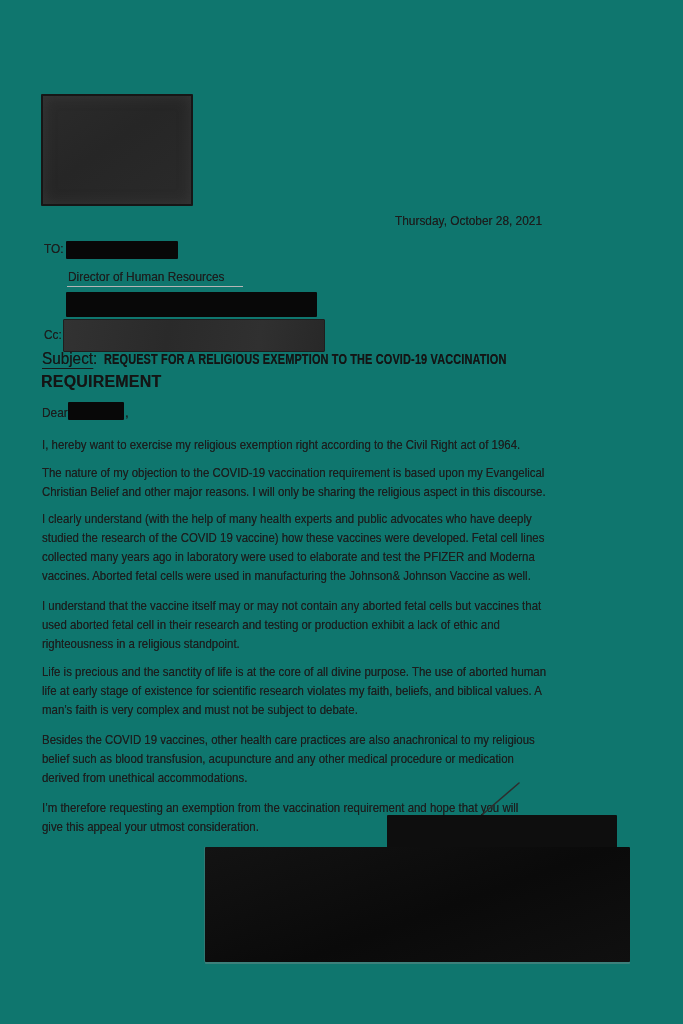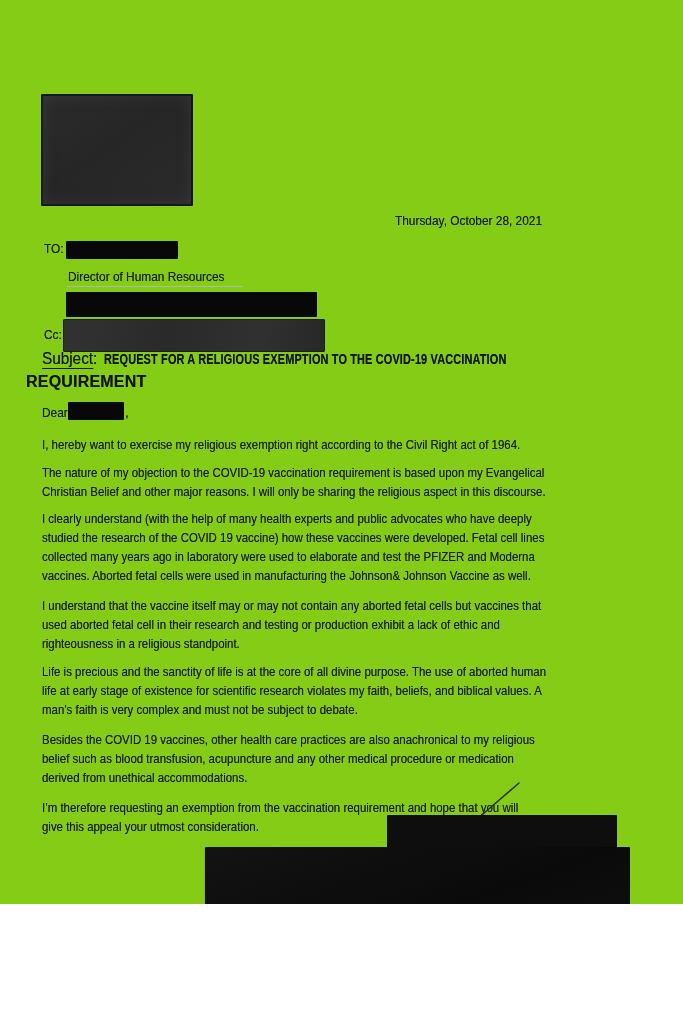--- a/index.html
+++ b/index.html
@@ -1,17 +1,17 @@
 <!DOCTYPE html>
 <html><head>
 <meta charset="utf-8">
 <style>
   html,body{margin:0;padding:0;background:#ffffff;}
   .page{
-    position:relative;width:683px;height:904px;background:#84cc16;
+    position:relative;width:683px;height:1024px;background:#0f766e;
     font-family:"Liberation Sans",sans-serif;color:#1d1d1d;overflow:hidden;
   }
   .t{
     position:absolute;transform:scaleX(0.88);transform-origin:0 0;
     white-space:pre-line;text-shadow:0 0 .5px rgba(25,25,25,.65);
   }
   
   .rd{position:absolute;background:#080808;border-radius:1px;}
   .rd-soft{position:absolute;border-radius:1px;}
   .header-block{
@@ -35,21 +35,21 @@
   }
   .artifact-line{position:absolute;left:67px;top:286px;width:176px;height:1px;background:#b5b5b5;}
   
   .date{left:395px;top:212px;font-size:13.5px;line-height:17px;}
   .to-label{left:44px;top:240px;font-size:13.5px;line-height:17px;}
   .to-title{left:68px;top:268px;font-size:13.5px;line-height:17px;}
   .cc-label{left:44px;top:326px;font-size:13.5px;line-height:17px;}
   .subj-label{left:42px;top:351px;font-size:17px;line-height:16px;transform:scaleX(0.9);color:#161616;}
   .subj-label .u{display:inline-block;border-bottom:1.6px solid #1a1a1a;padding-bottom:1px;}
   .subj-caps1{left:104px;top:351px;font-size:14px;line-height:17px;font-weight:bold;transform:scaleX(0.78);color:#141414;letter-spacing:.2px;}
-  .subj-caps2{left:26px;top:373px;font-size:16px;line-height:18px;font-weight:bold;transform:none;color:#141414;letter-spacing:.2px;}
+  .subj-caps2{left:41px;top:373px;font-size:16px;line-height:18px;font-weight:bold;transform:none;color:#141414;letter-spacing:.2px;}
   .dear{left:42px;top:404px;font-size:13.5px;line-height:17px;}
   .dear-comma{left:125px;top:404px;font-size:13.5px;line-height:17px;transform:none;}
   .para{font-size:13px;line-height:19px;width:740px;left:42px;}
   .p1{top:435px}.p2{top:463px}.p3{top:509px}.p4{top:596px}
   .p5{top:662px}.p6{top:730px}.p7{top:798px}
   .pen{position:absolute;left:481px;top:781px;}
 </style>
 </head>
 <body>
 

